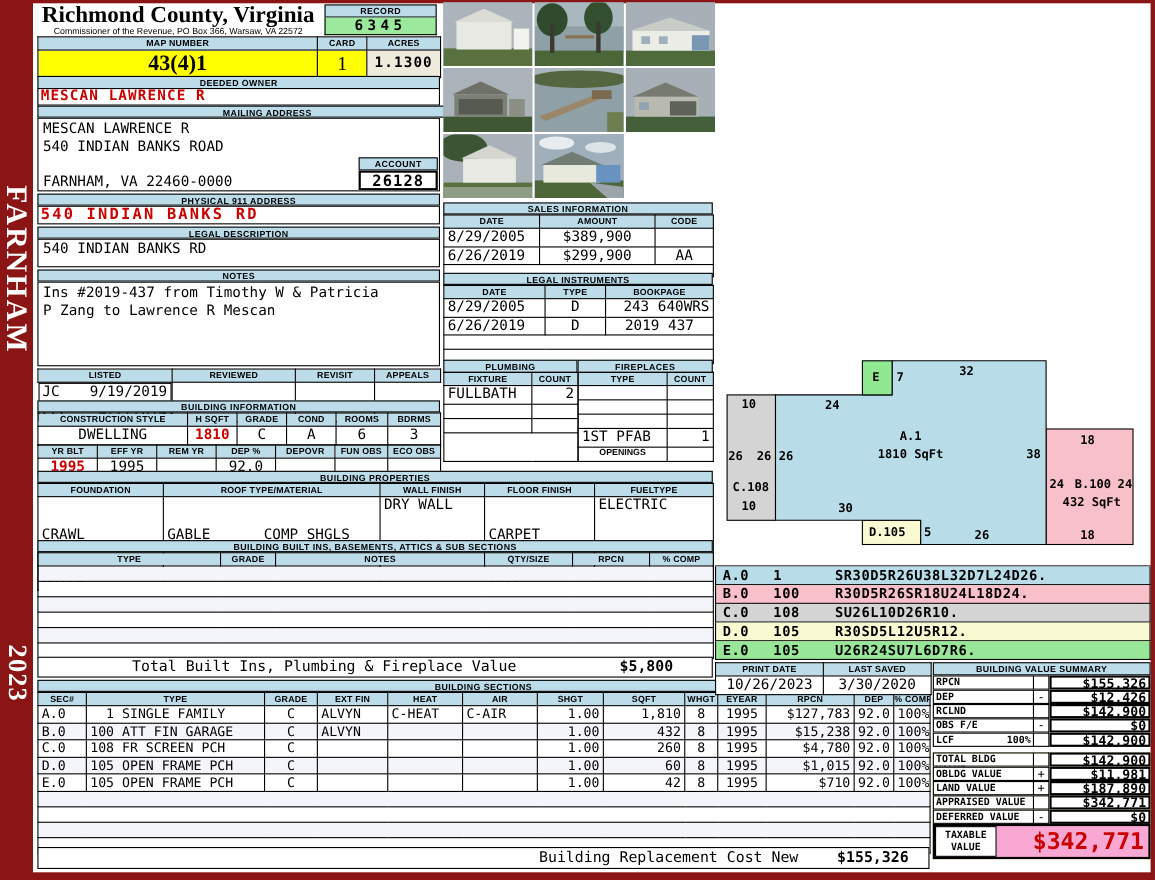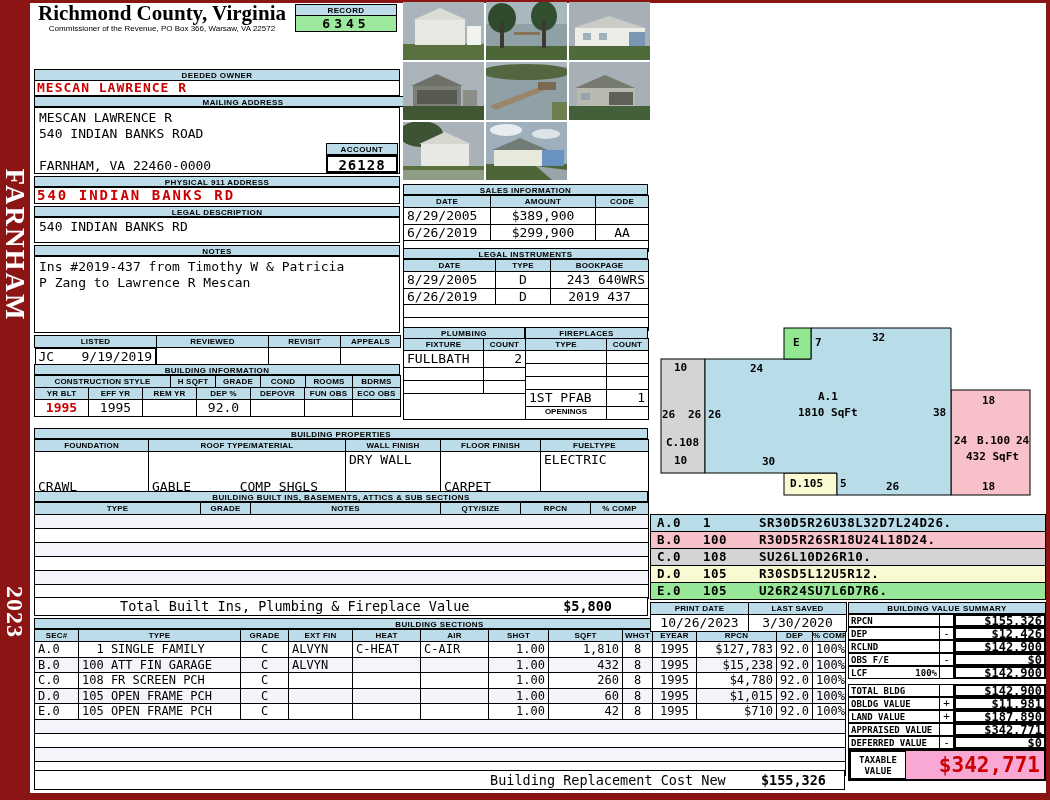--- a/index.html
+++ b/index.html
@@ -55,20 +55,41 @@
 
   <div class="abs" style="left:36px;top:3px;width:252px;height:30px;text-align:center">
     <div style="font-family:'Liberation Serif',serif;font-size:21px;font-weight:bold;line-height:21px">Richmond County, Virginia</div>
     <div style="font-family:'Liberation Sans',sans-serif;font-size:8px;line-height:9px">Commissioner of the Revenue, PO Box 366, Warsaw, VA 22572</div>
   </div>
   <div class="abs" style="left:295px;top:4px;width:102px">
     <div class="hdr">RECORD</div>
     <div class="box c b" style="background:#9CE89C;font-size:13px;letter-spacing:4px;height:16px;line-height:15px;border-top:none">6345</div>
   </div>
 
+  <div class="abs" style="left:34px;top:33px;width:366px">
+    <table class="t">
+        <colgroup>
+          <col style="width:254px">
+          <col style="width:45px">
+          <col style="width:67px">
+        </colgroup>
+      <tbody>
+          <tr style="height:11px">
+        <td class="h">MAP NUMBER</td>
+        <td class="h">CARD</td>
+        <td class="h">ACRES</td>
+      </tr>
+      <tr style="height:25px">
+        <td class="c b" style="background:#FFFF00;font-family:'Liberation Serif',serif;font-size:20px">43(4)1</td>
+        <td class="c" style="background:#FFFF00;font-family:'Liberation Serif',serif;font-size:18px">1</td>
+        <td class="c b" style="background:#EFEBDC;font-size:13px;letter-spacing:1px">1.1300</td>
+      </tr>
+    </tbody>
+      </table>
+  </div>
 
   <div class="abs hdr" style="left:34px;top:69px;width:366px;height:28px">DEEDED OWNER</div>
   <div class="abs box b red" style="left:34px;top:80px;width:366px;height:16px;font-size:13px;line-height:14px;padding-left:2px;letter-spacing:1px">MESCAN LAWRENCE R</div>
 
   <div class="abs hdr" style="left:34px;top:96px;width:418px;height:11px">MAILING ADDRESS</div>
   <div class="abs box" style="left:34px;top:107px;width:366px;height:67px;font-size:13px;line-height:16px;padding:2px 4px">
     <div>MESCAN LAWRENCE R</div>
     <div>540 INDIAN BANKS ROAD</div>
     <div style="height:16px"></div>
     <div>FARNHAM, VA 22460-0000</div>
@@ -131,20 +152,28 @@
           <col style="width:48px">
         </colgroup>
       <tbody>
           <tr style="height:10px">
         <td class="h">CONSTRUCTION STYLE</td>
         <td class="h">H SQFT</td>
         <td class="h">GRADE</td>
         <td class="h">COND</td>
         <td class="h">ROOMS</td>
         <td class="h">BDRMS</td>
+      </tr>
+      <tr style="height:16px">
+        <td class="c">DWELLING</td>
+        <td class="c b red">1810</td>
+        <td class="c">C</td>
+        <td class="c">A</td>
+        <td class="c">6</td>
+        <td class="c">3</td>
       </tr>
     </tbody>
       </table>
     <table class="t" style="margin-top:-1px">
         <colgroup>
           <col style="width:54px">
           <col style="width:54px">
           <col style="width:54px">
           <col style="width:54px">
           <col style="width:54px">

